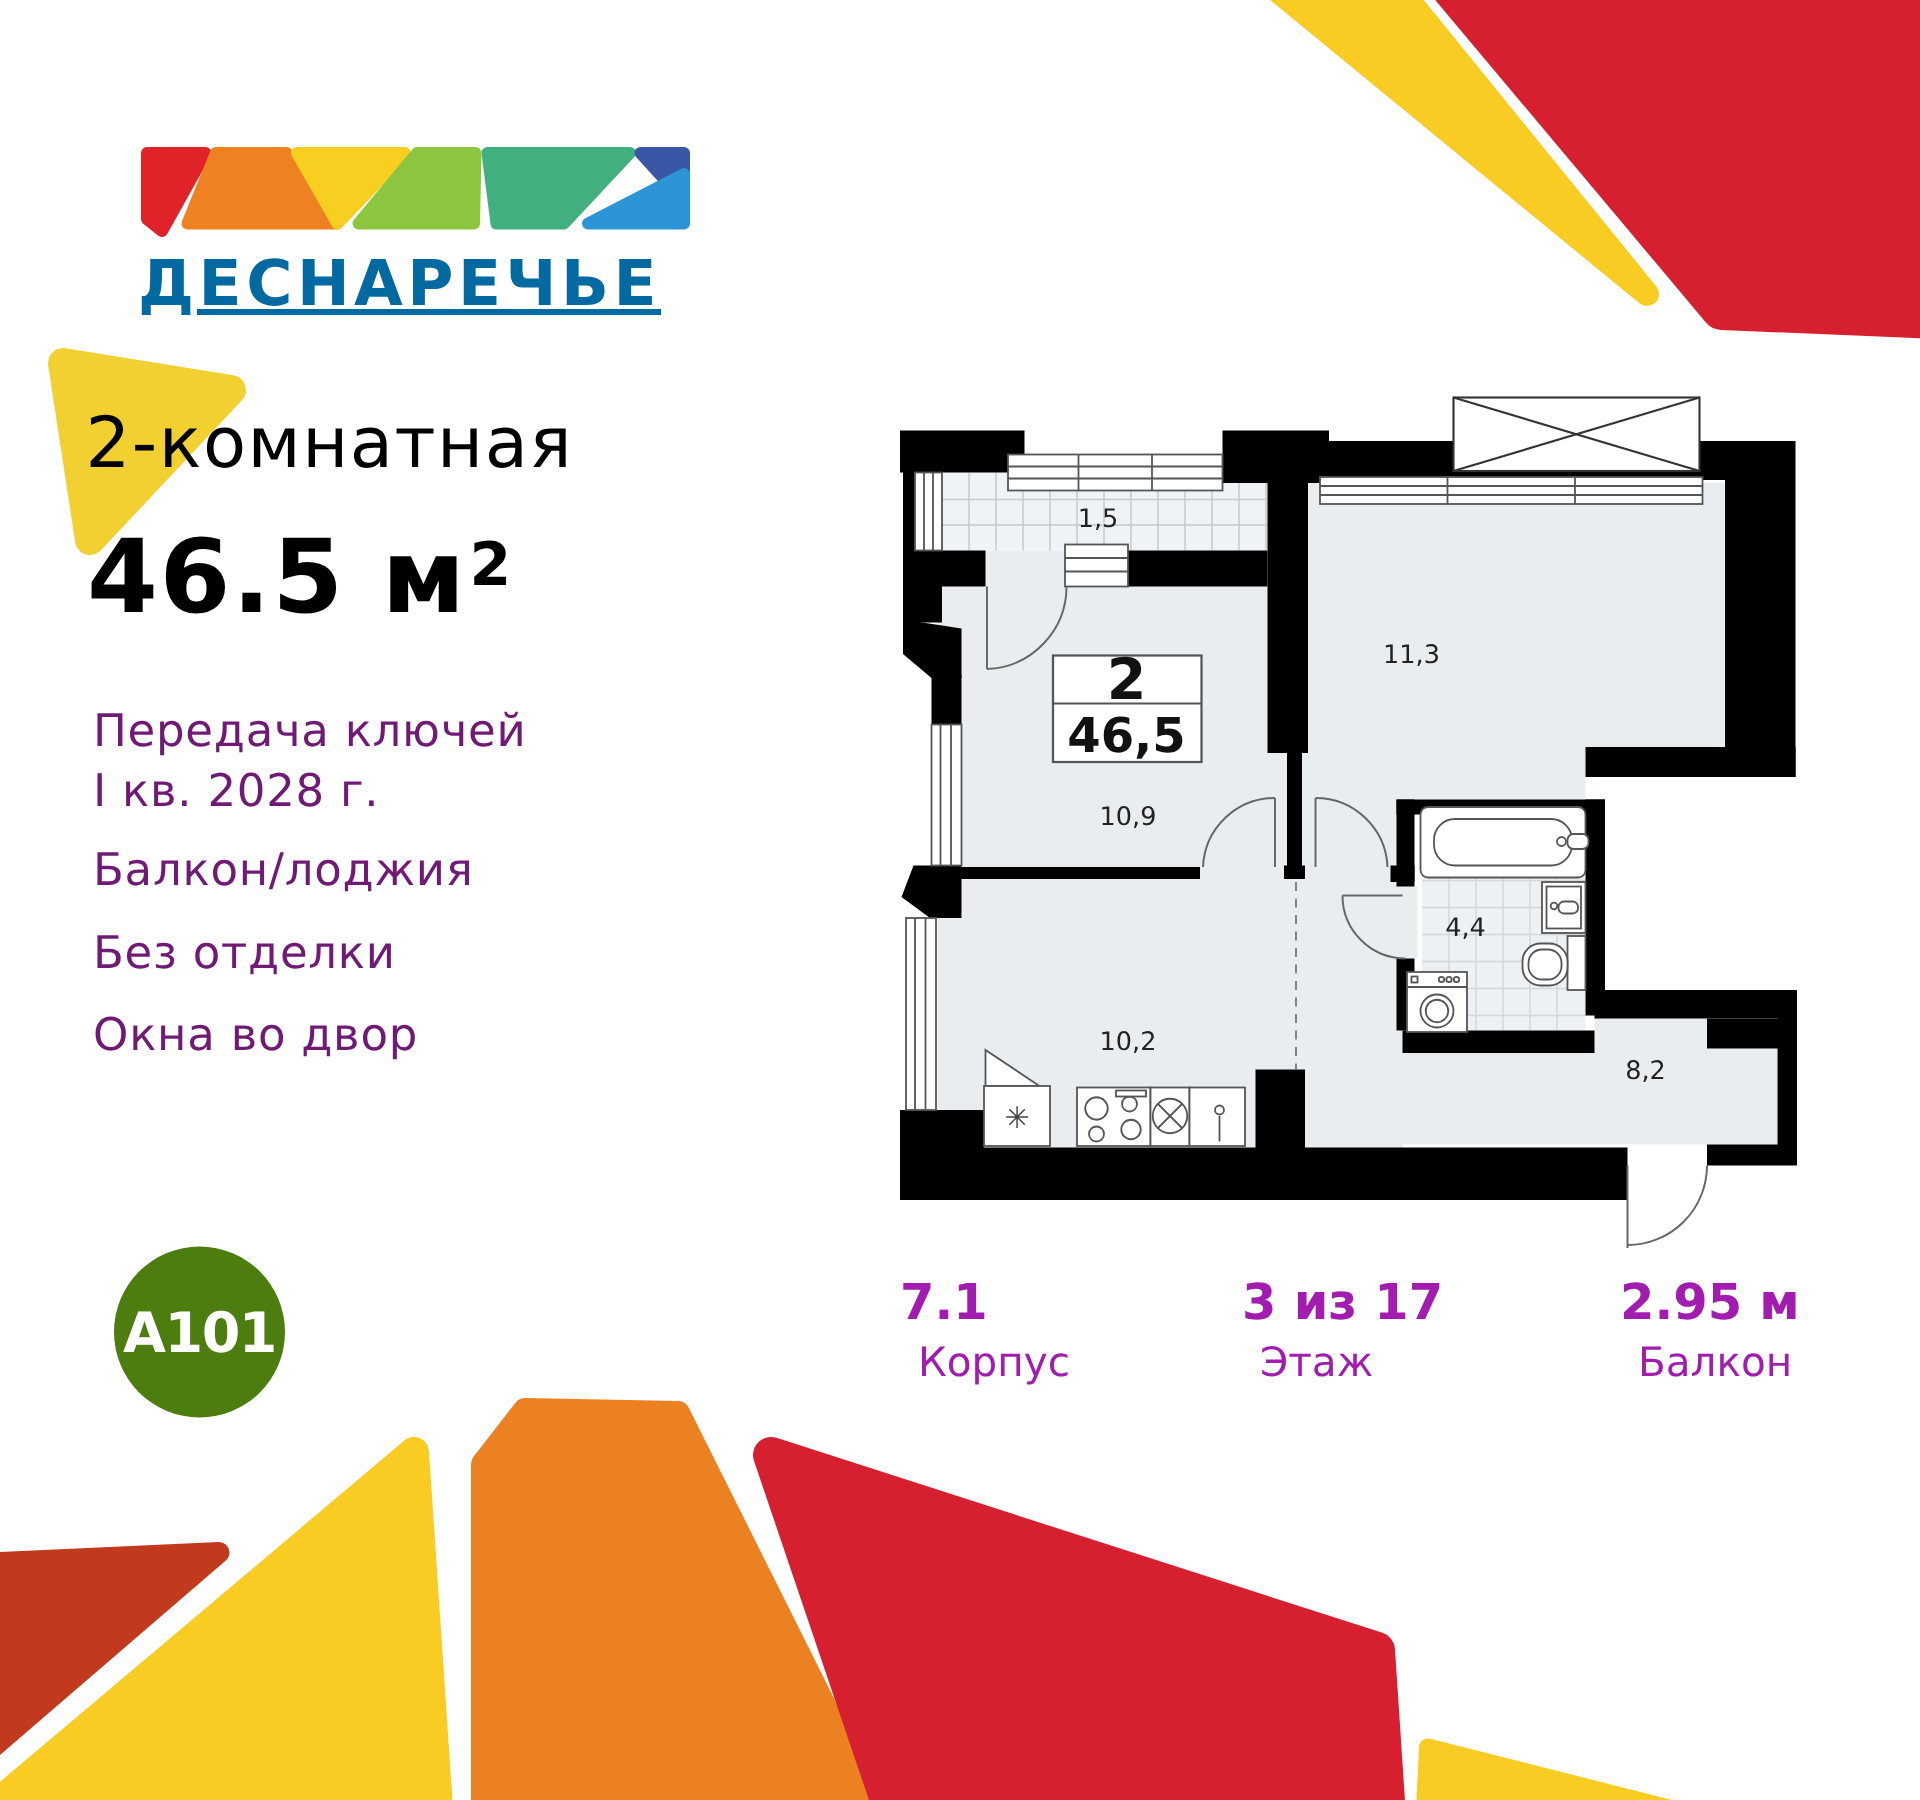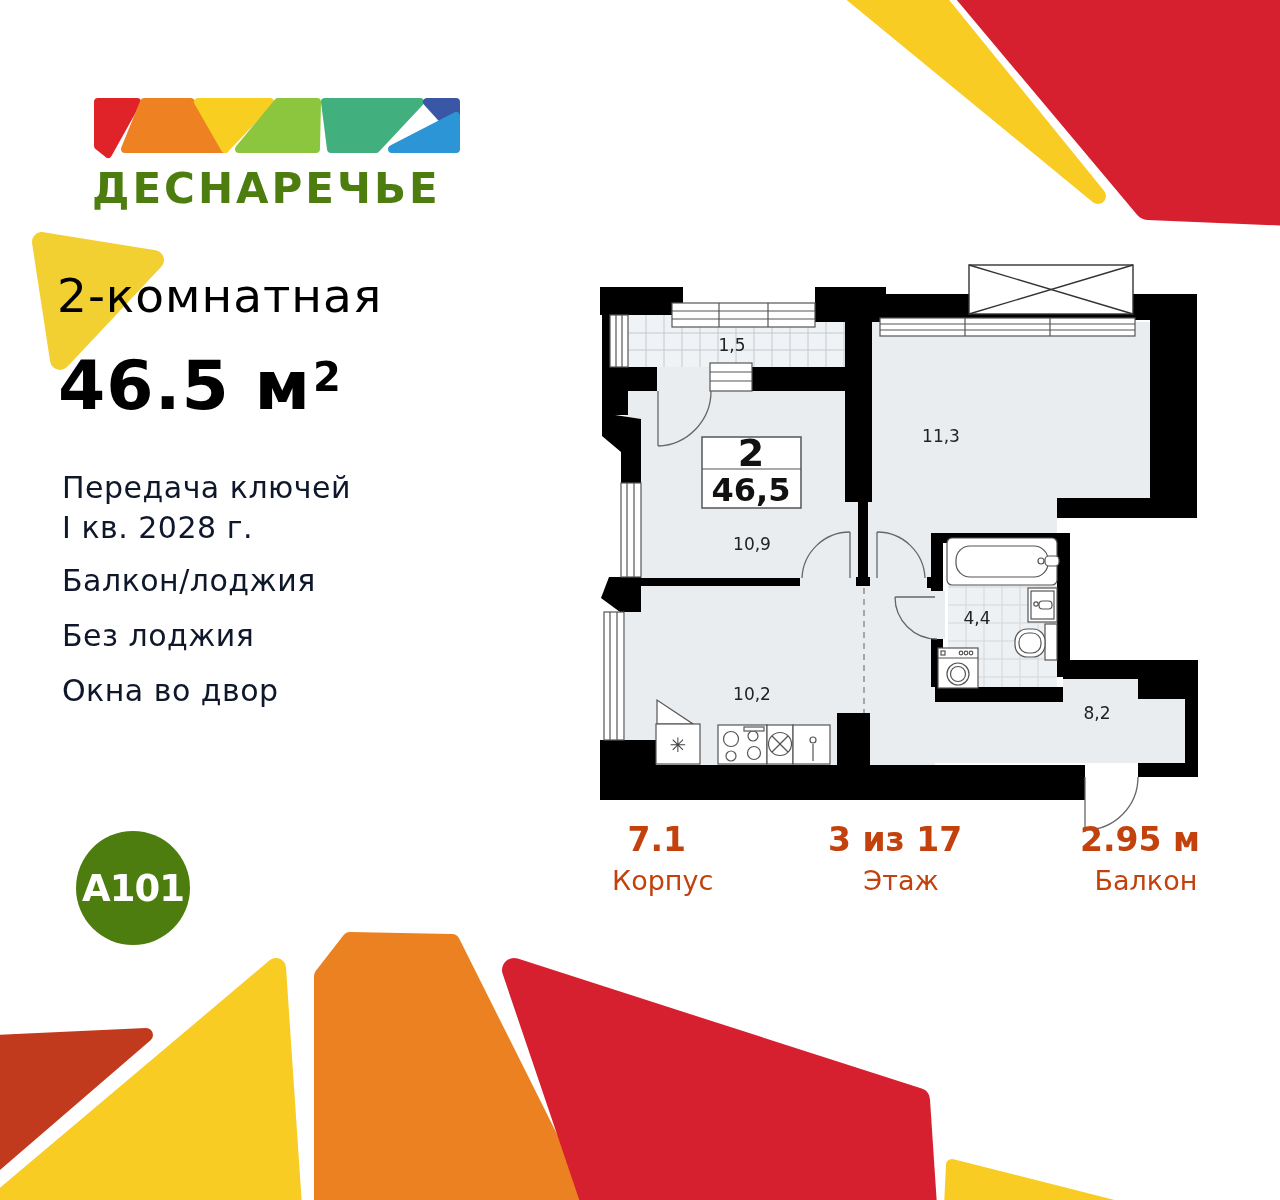--- a/index.html
+++ b/index.html
@@ -1,25 +1,25 @@
 <!DOCTYPE html>
 <html><head>
 <meta charset="utf-8">
 <style>
   html,body{margin:0;padding:0;}
   body{width:1280px;height:1200px;position:relative;overflow:hidden;background:#ffffff;
        font-family:"DejaVu Sans","Liberation Sans",sans-serif;}
   .abs{position:absolute;}
   #brand-word{left:92px;top:164px;width:400px;font-size:42px;font-weight:600;
-              letter-spacing:3px;color:#4d7c0f;}
+              letter-spacing:3px;color:#0369a1;text-decoration:underline;}
   #listing-type{left:57px;top:268px;font-size:47px;font-weight:400;color:#000000;letter-spacing:1px;}
   #listing-area{left:58px;top:346px;font-size:68px;font-weight:700;color:#000000;letter-spacing:1px;}
   #listing-area sup{font-size:40px;position:relative;top:6px;left:2px;}
-  .feature{left:62px;font-size:30px;color:#0f172a;letter-spacing:0.5px;}
-  .stat{top:820px;color:#c2410c;text-align:center;}
+  .feature{left:62px;font-size:30px;color:#701a75;letter-spacing:0.5px;}
+  .stat{top:848px;color:#a21caf;}
   .stat .v{font-size:33px;font-weight:700;}
   .stat .l{font-size:27px;font-weight:400;margin-top:6px;margin-left:12px;}
   #a101{left:76px;top:831px;width:114px;height:114px;border-radius:50%;
         display:flex;align-items:center;justify-content:center;}
   #a101 span{color:#fff;font-size:37px;font-weight:700;letter-spacing:-1px;}
   svg{display:block;}
   .plan-label{font-size:17px;fill:#222;}
 </style>
 </head>
 <body>
@@ -55,21 +55,21 @@
 
 <div class="abs" id="listing-type">2-комнатная</div>
 <div class="abs" id="listing-area">
   <span>46.5</span>
   <span> </span>
   <span>м</span><sup>2</sup>
 </div>
 <div class="abs feature" style="top:470px">Передача ключей</div>
 <div class="abs feature" style="top:510px">I кв. 2028 г.</div>
 <div class="abs feature" style="top:563px">Балкон/лоджия</div>
-<div class="abs feature" style="top:618px">Без лоджия</div>
+<div class="abs feature" style="top:618px">Без отделки</div>
 <div class="abs feature" style="top:673px">Окна во двор</div>
 
 <div class="abs" id="a101" style="background:#4d7c0f">
   <span>A101</span>
 </div>
 
 <svg class="abs" style="left:594px;top:258px;width:612px;height:612px" viewBox="594 258 612 612">
 
   <g>
     <rect x="628" y="315" width="217" height="52" fill="#f0f3f5"></rect>

